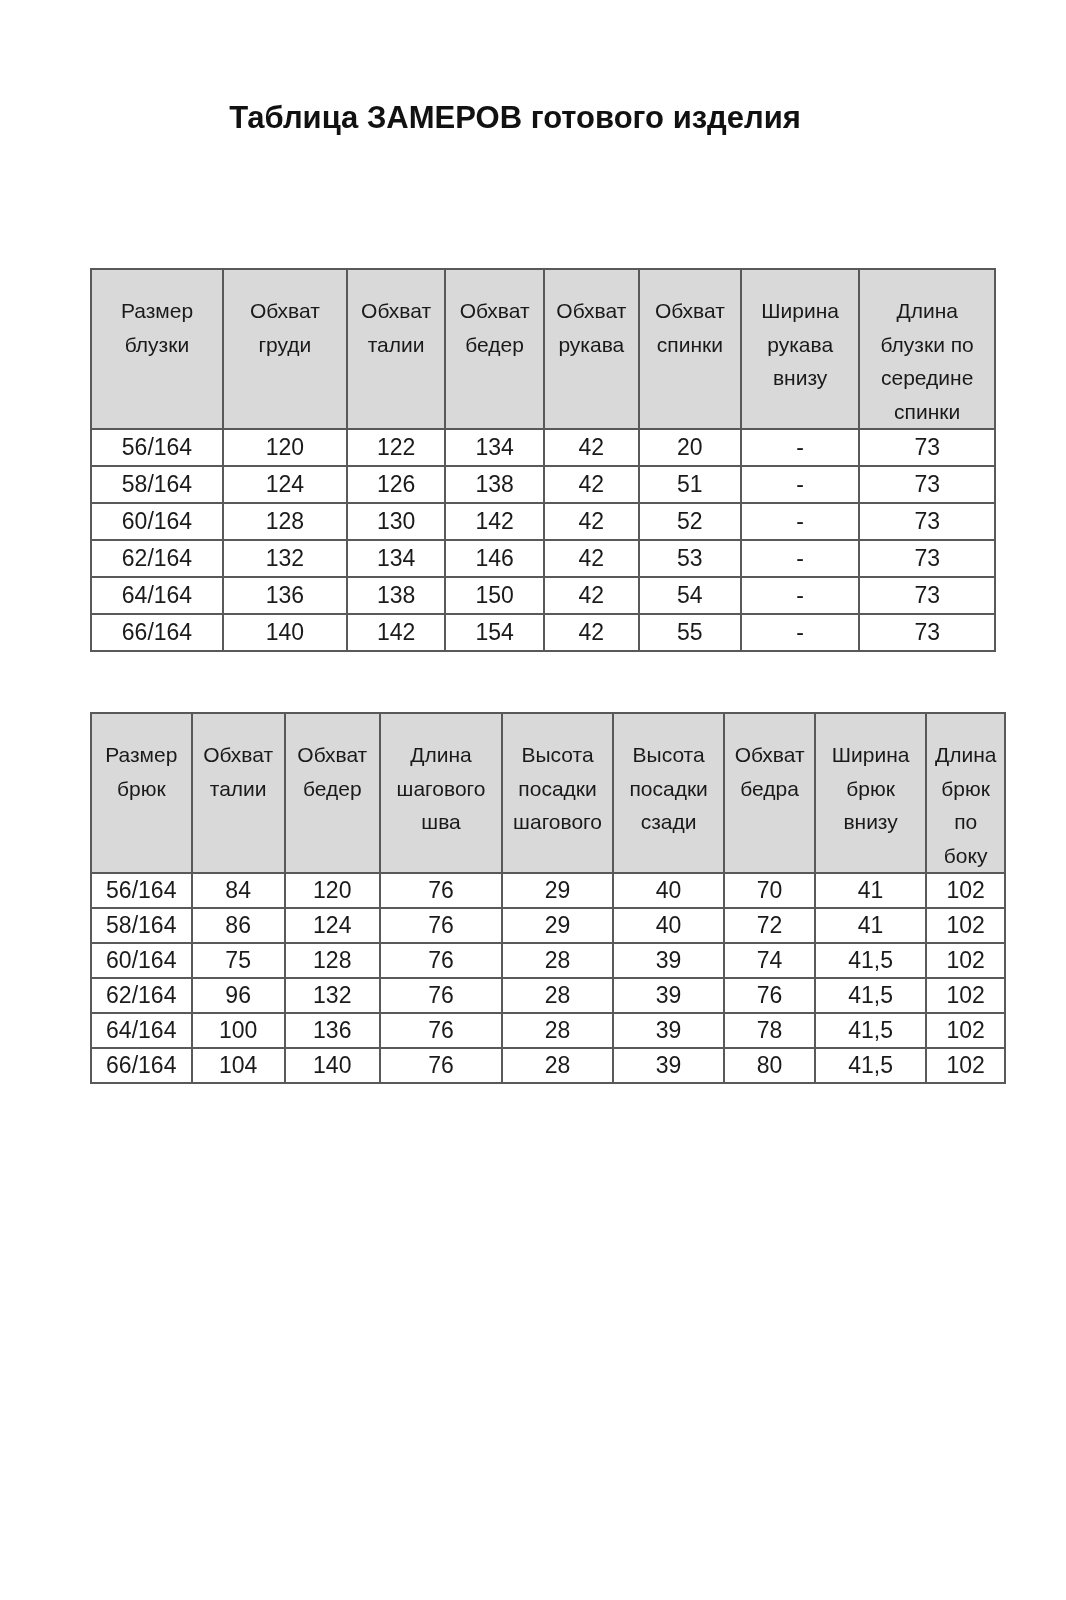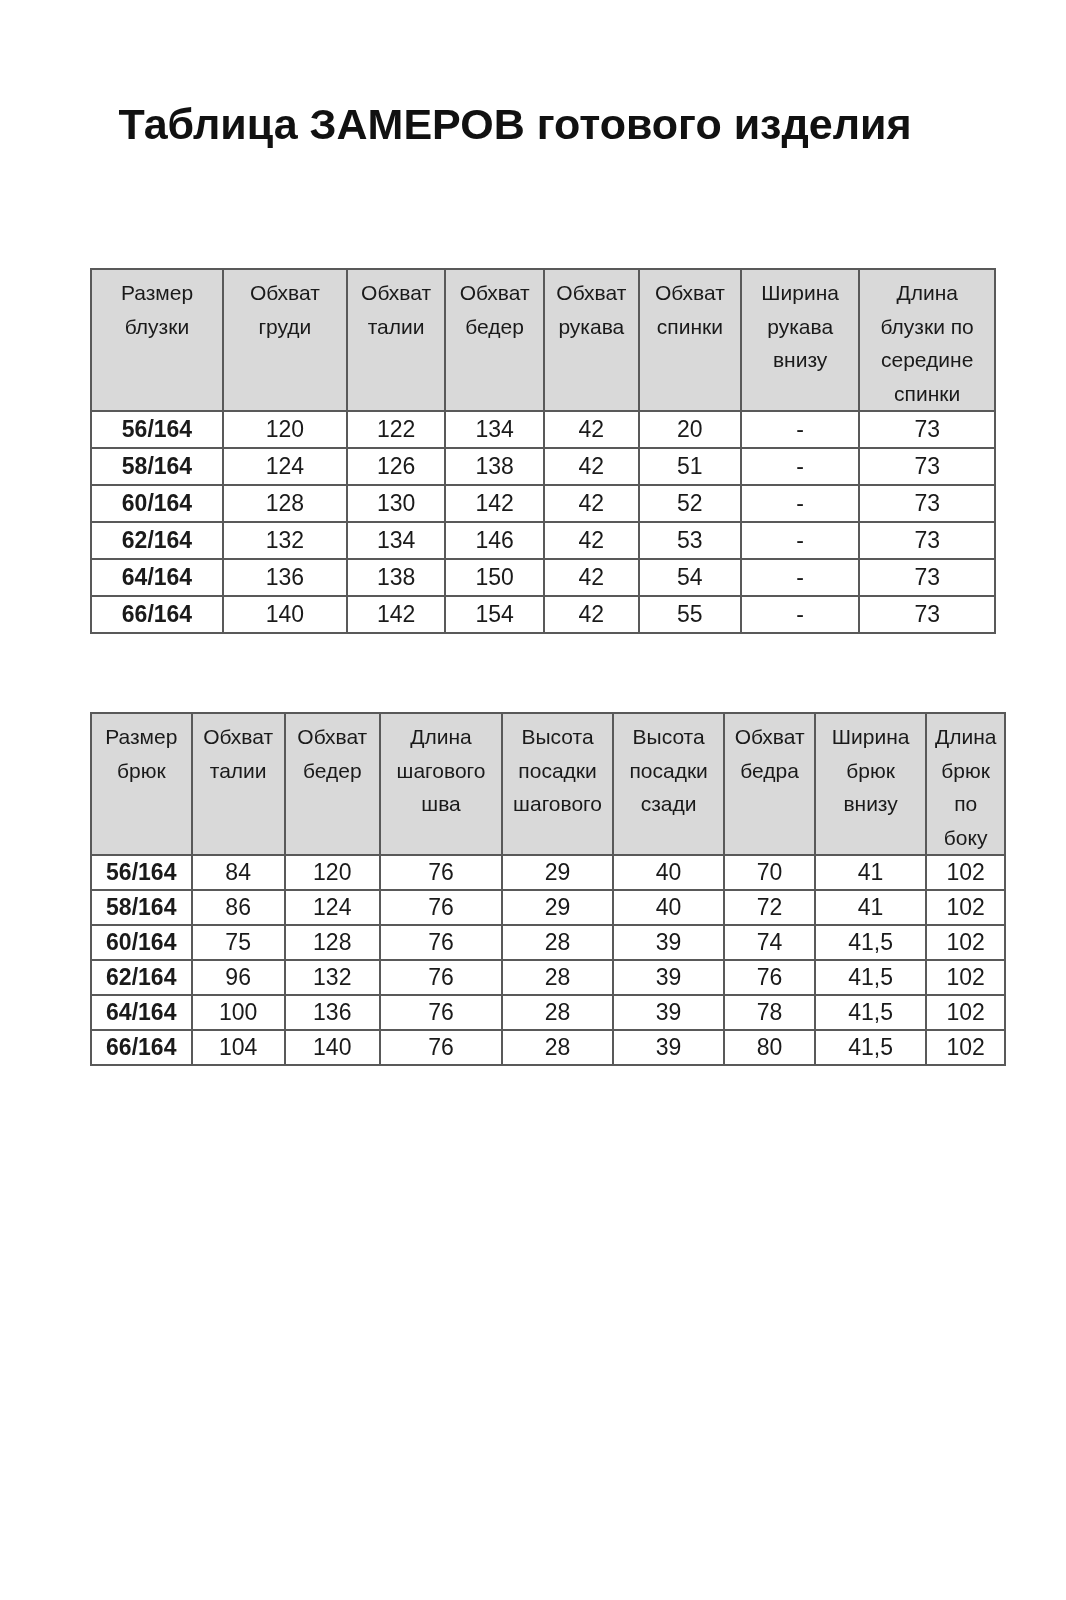--- a/index.html
+++ b/index.html
@@ -15,21 +15,21 @@
     height: 1600px;
     background: #ffffff;
     overflow: hidden;
   }
   .doc-title {
     position: absolute;
     top: 100px;
     left: 0;
     width: 1030px;
     text-align: center;
-    font-size: 43px;
+    font-size: 31px;
     font-weight: bold;
     letter-spacing: 0px;
     color: #111111;
   }
   table.measure {
     position: absolute;
     border-collapse: collapse;
     table-layout: fixed;
     background: #ffffff;
   }
@@ -37,32 +37,32 @@
     border: 2px solid #595959;
     text-align: center;
     overflow: hidden;
   }
   table.measure th {
     background: #d9d9d9;
     font-weight: normal;
     font-size: 21px;
     line-height: 1.6;
     vertical-align: top;
-    padding-top: 6px;
+    padding-top: 24px;
     padding-left: 4px;
     padding-right: 4px;
     margin-top: 32px;
   }
   table.measure td {
     font-size: 23px;
     vertical-align: middle;
     padding: 2px 4px;
   }
   table.measure td.size-col {
-    font-weight: bold;
+    font-weight: normal;
   }
   #blouse-table {
     left: 90px;
     top: 268px;
     width: 906px;
   }
   #blouse-table th { height: 127px; }
   #blouse-table td { height: 37px; }
   #trousers-table {
     left: 90px;

